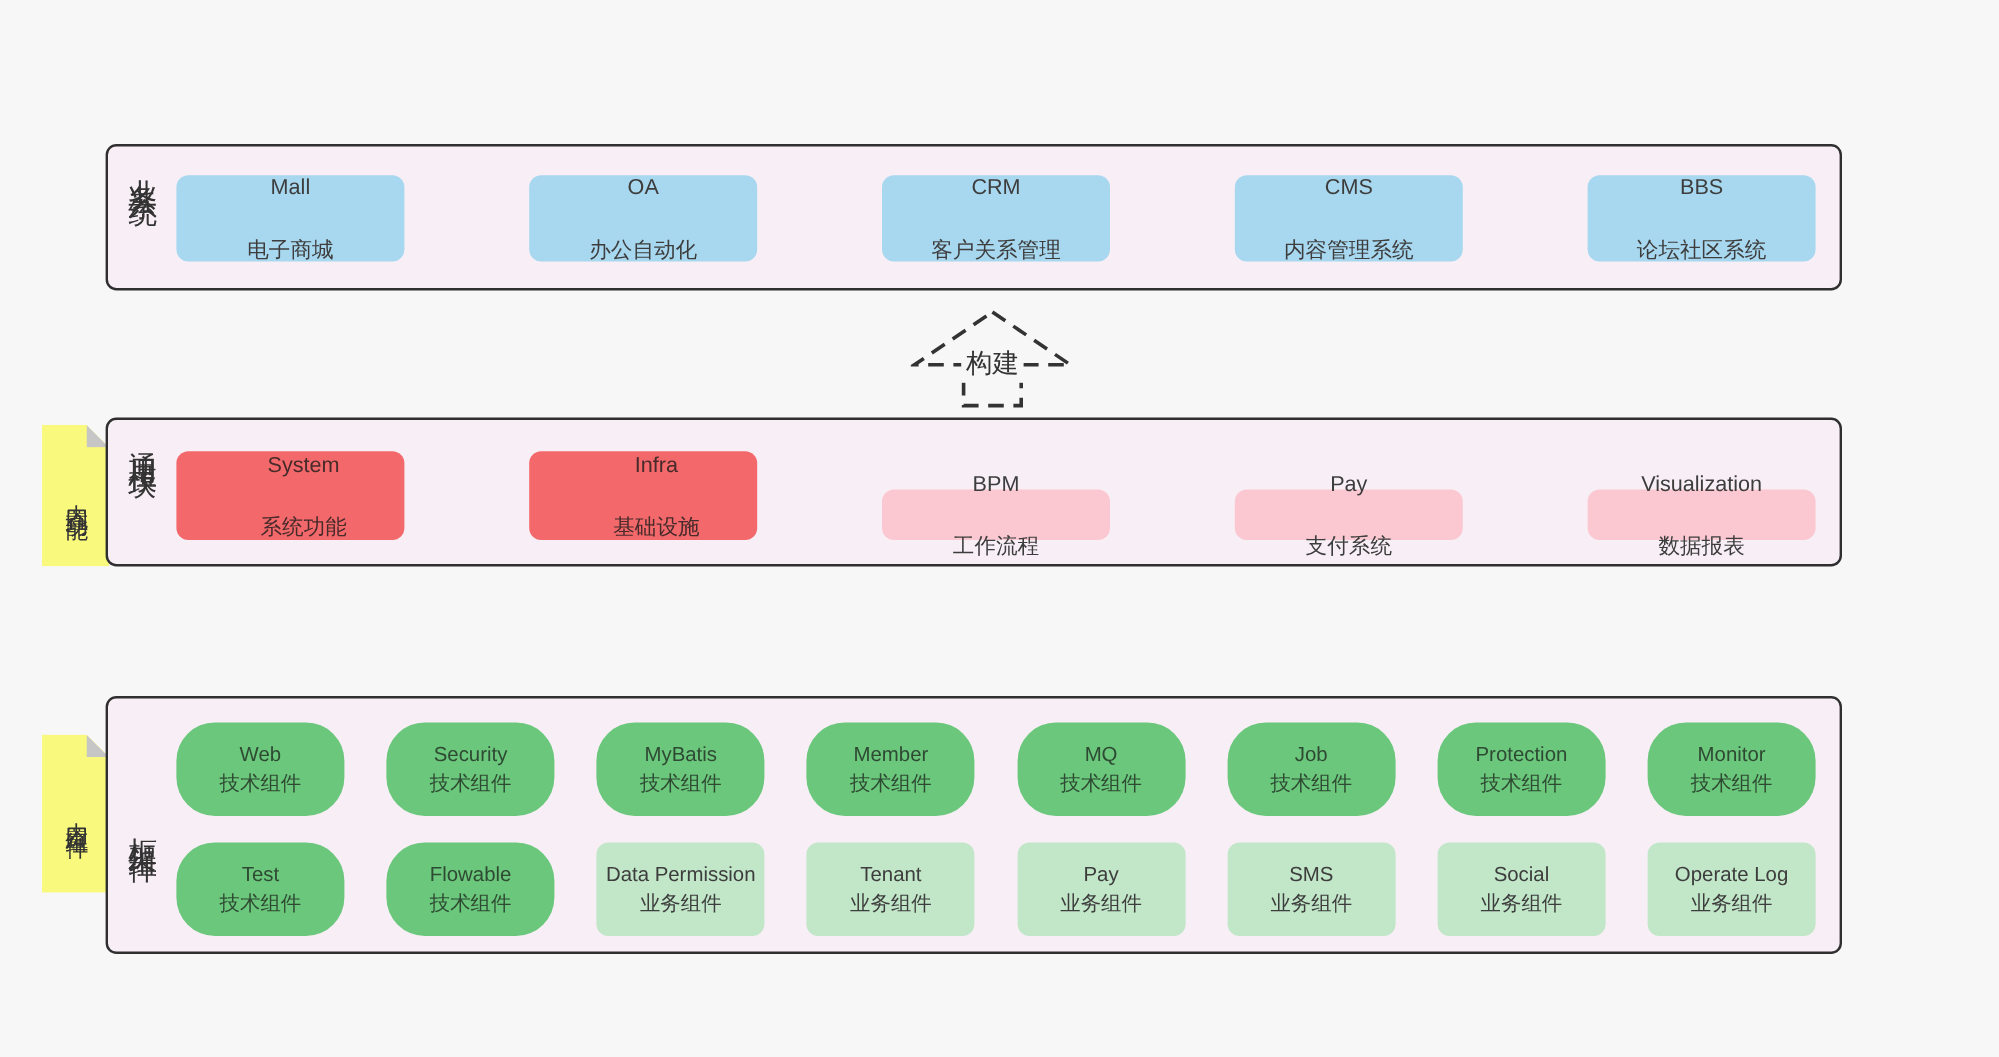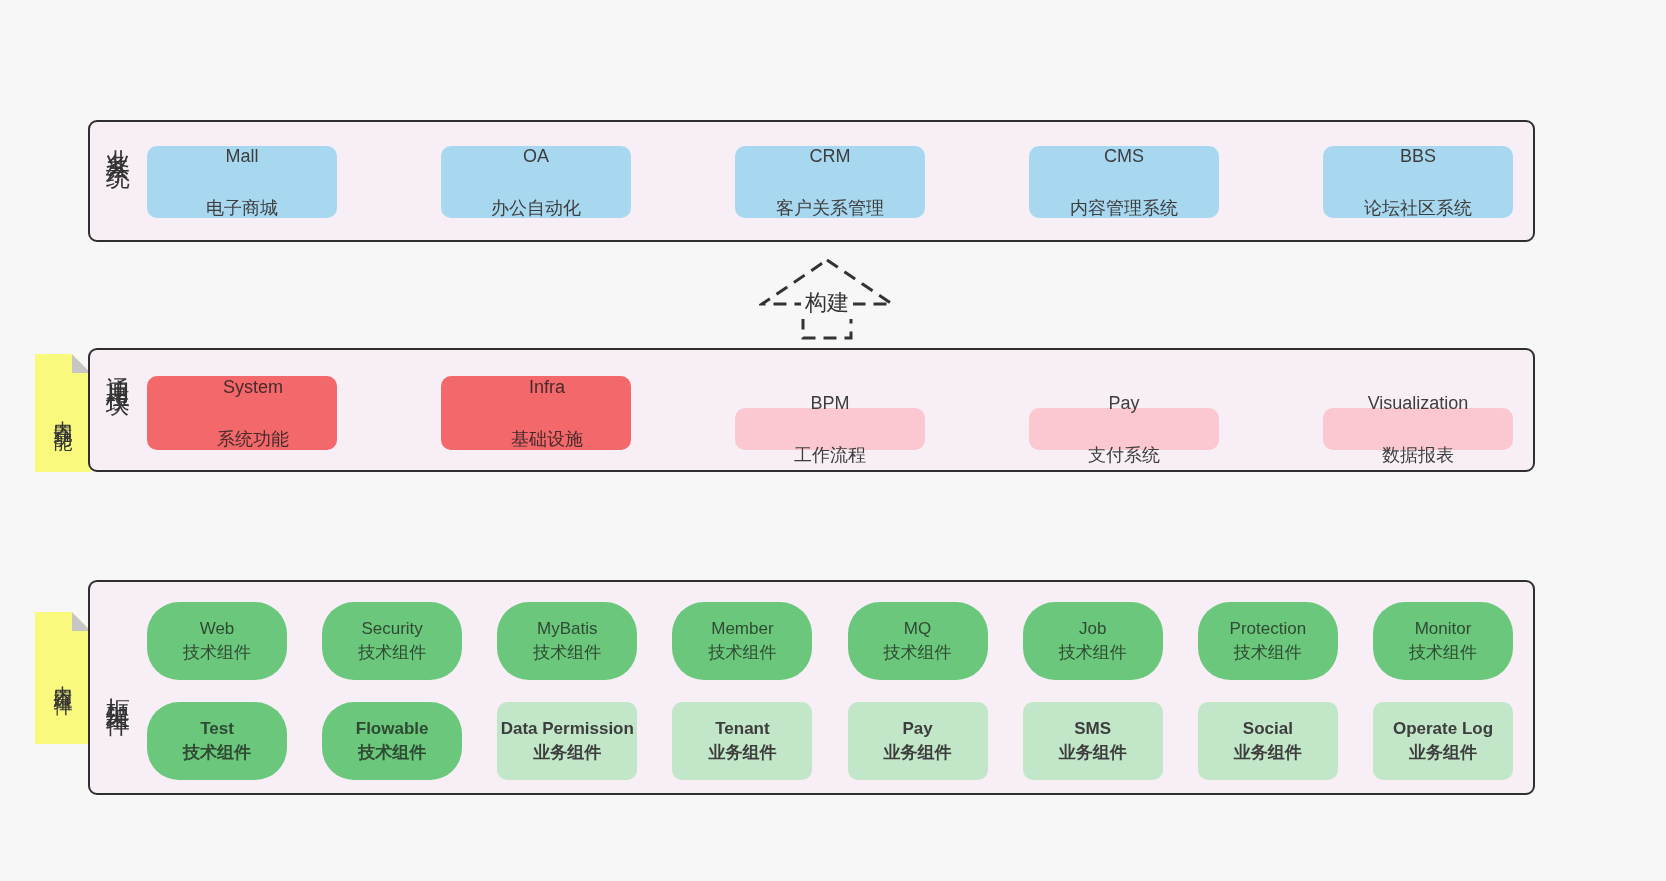--- a/index.html
+++ b/index.html
@@ -20,21 +20,21 @@
 
   .band-label{position:absolute;left:13px;top:8px;writing-mode:vertical-rl;text-orientation:upright;
               font-size:24px;letter-spacing:5px;color:#333;line-height:1.2;}
   .band-components .band-label{top:50%;transform:translateY(-46%);}
 
   .rows{position:absolute;inset:0;}
   .row{position:absolute;left:57px;right:20px;display:flex;justify-content:space-between;}
   .band-business .row{top:24px;height:72px;}
   .band-modules .row{top:26px;height:74px;}
   .band-components .row:nth-child(1){top:20px;height:78px;}
-  .band-components .row:nth-child(2){top:120px;height:78px;font-weight:bold;}
+  .band-components .row:nth-child(2){top:120px;height:78px;}
 
   .box{border-radius:10px;display:flex;flex-direction:column;justify-content:center;
        align-items:center;text-align:center;color:var(--text);font-size:18px;line-height:1.45;}
   .band-business .box,.band-modules .box{width:190px;gap:25px;}
   .band-components .box{width:140px;font-size:17px;line-height:1.4;}
   .box.blue{background:var(--blue);}
   .box.red{background:var(--red);color:#472a2a;padding-left:22px;}
   .box.pink{background:var(--pink);margin-top:32px;}
   .box.green{background:var(--green);color:#2f4a33;border-radius:32px;}
   .box.lightgreen{background:var(--lightgreen);}

